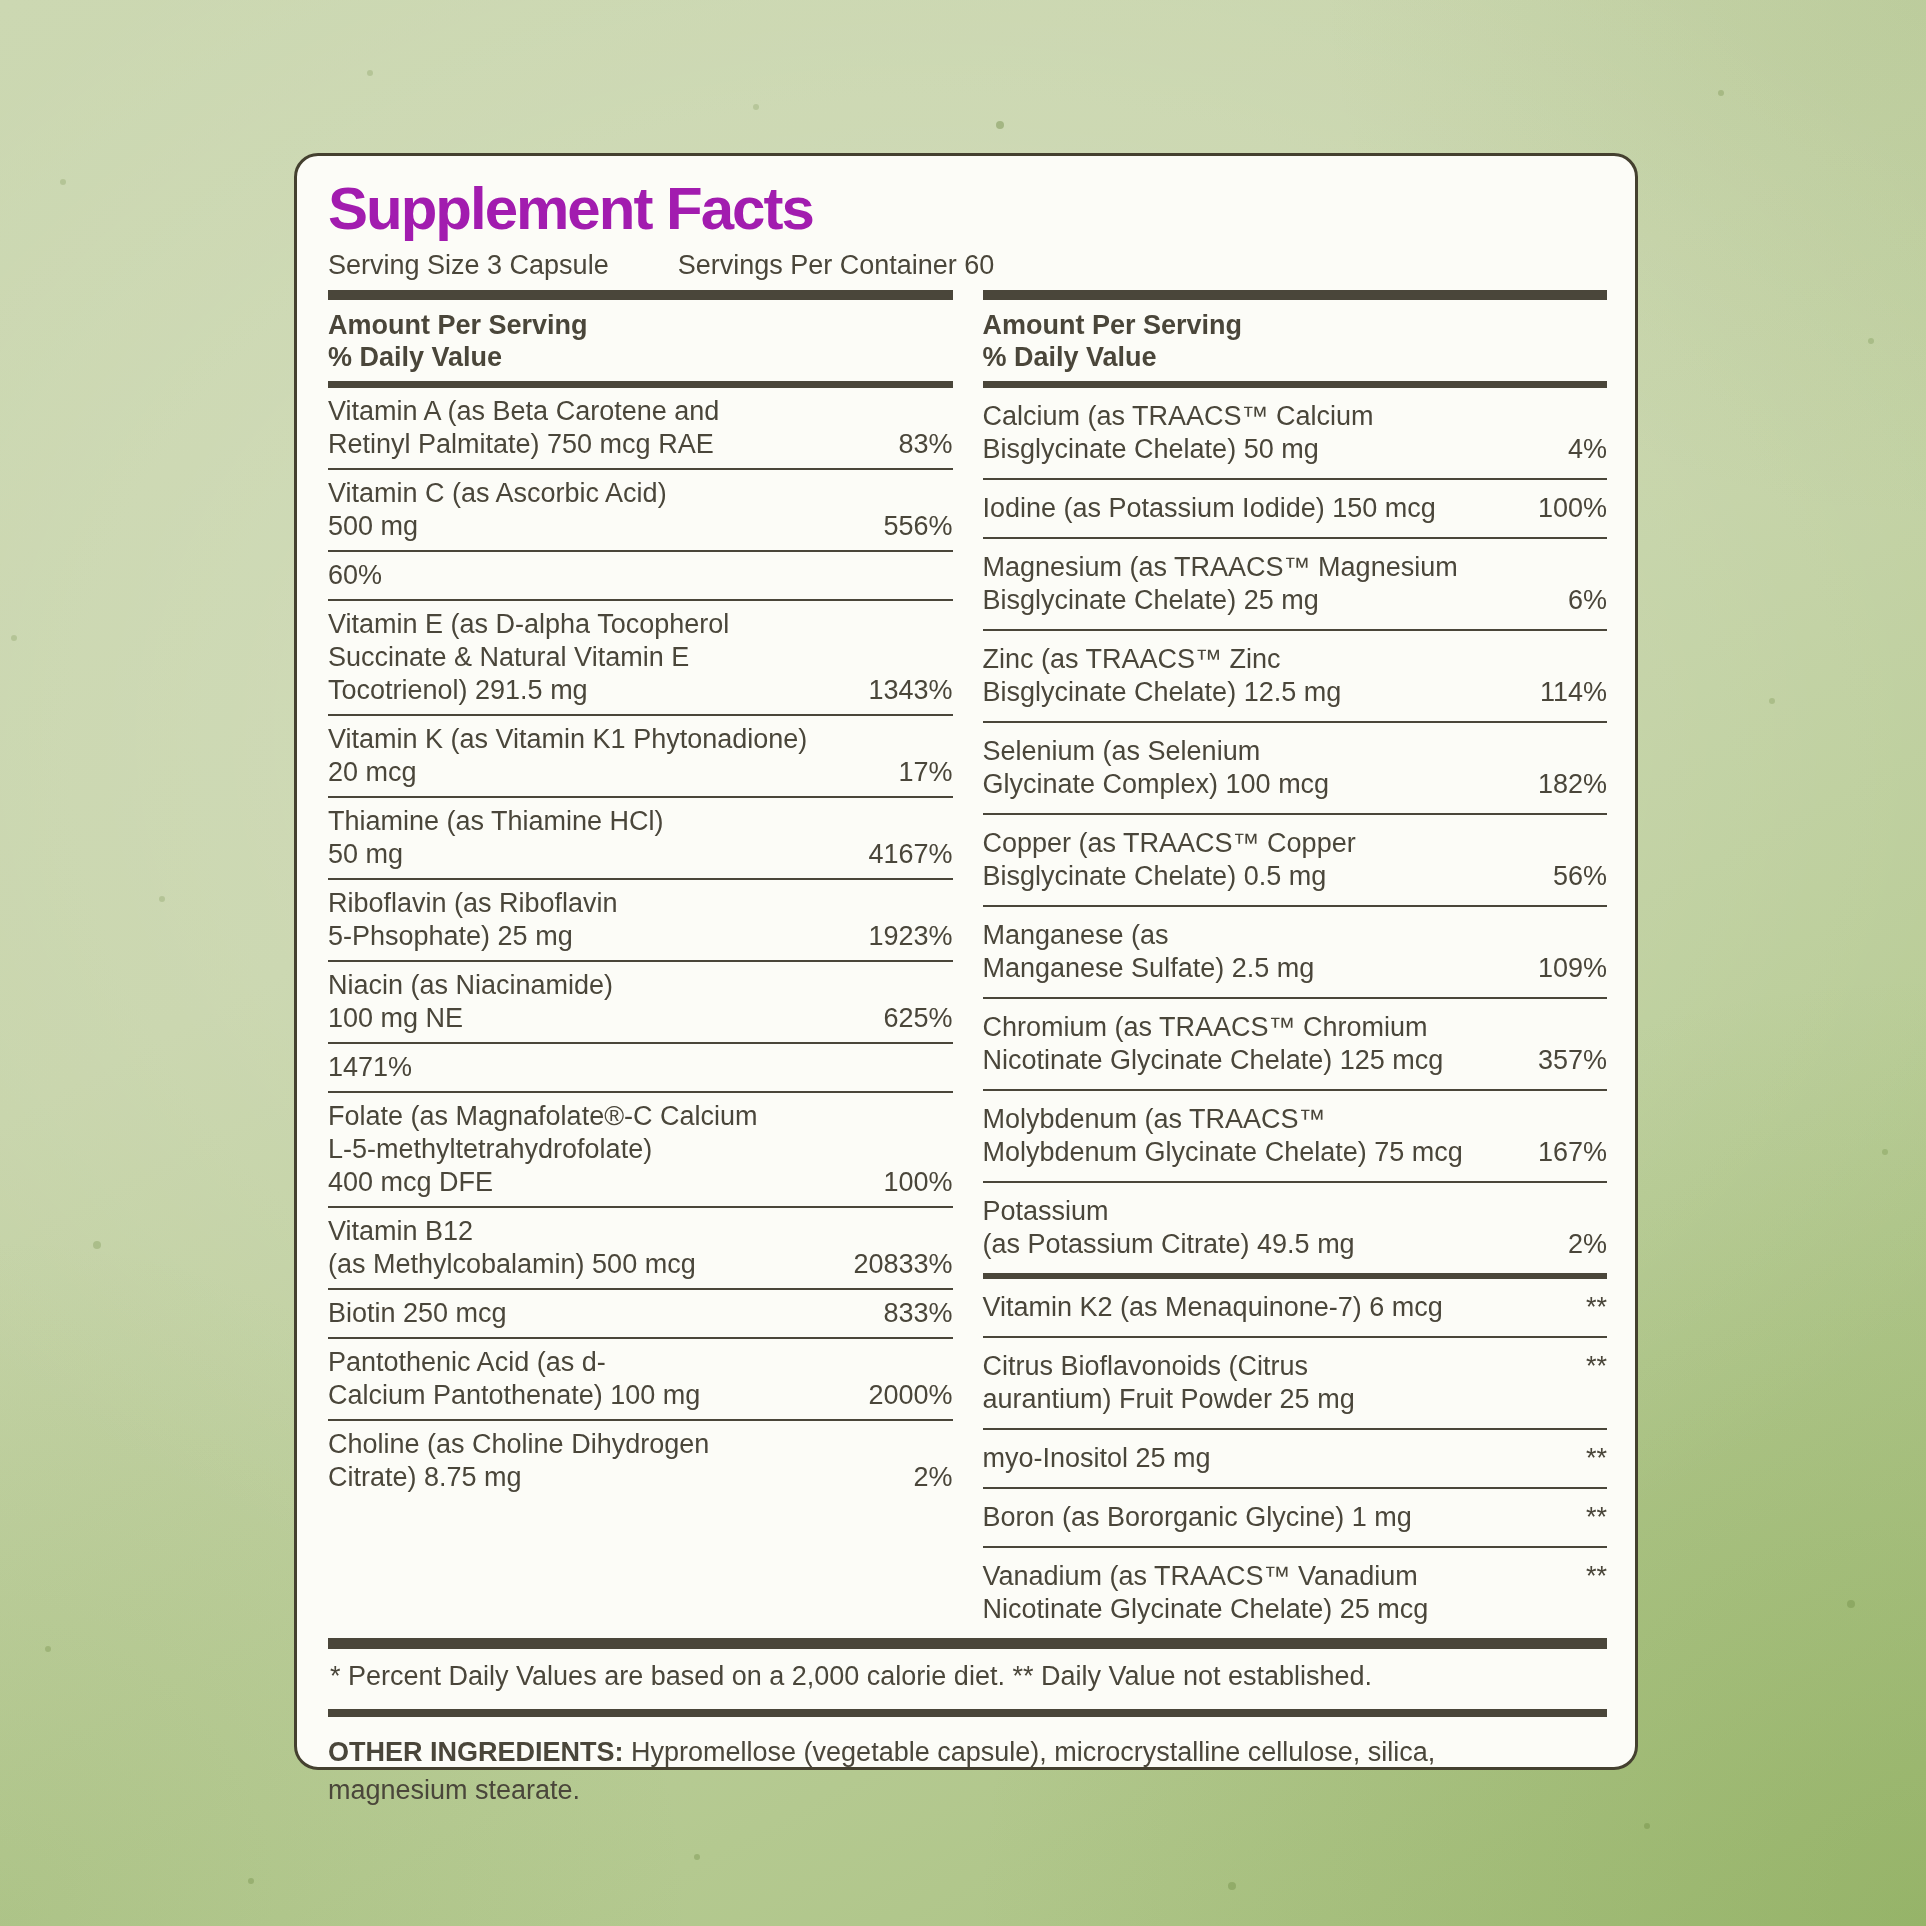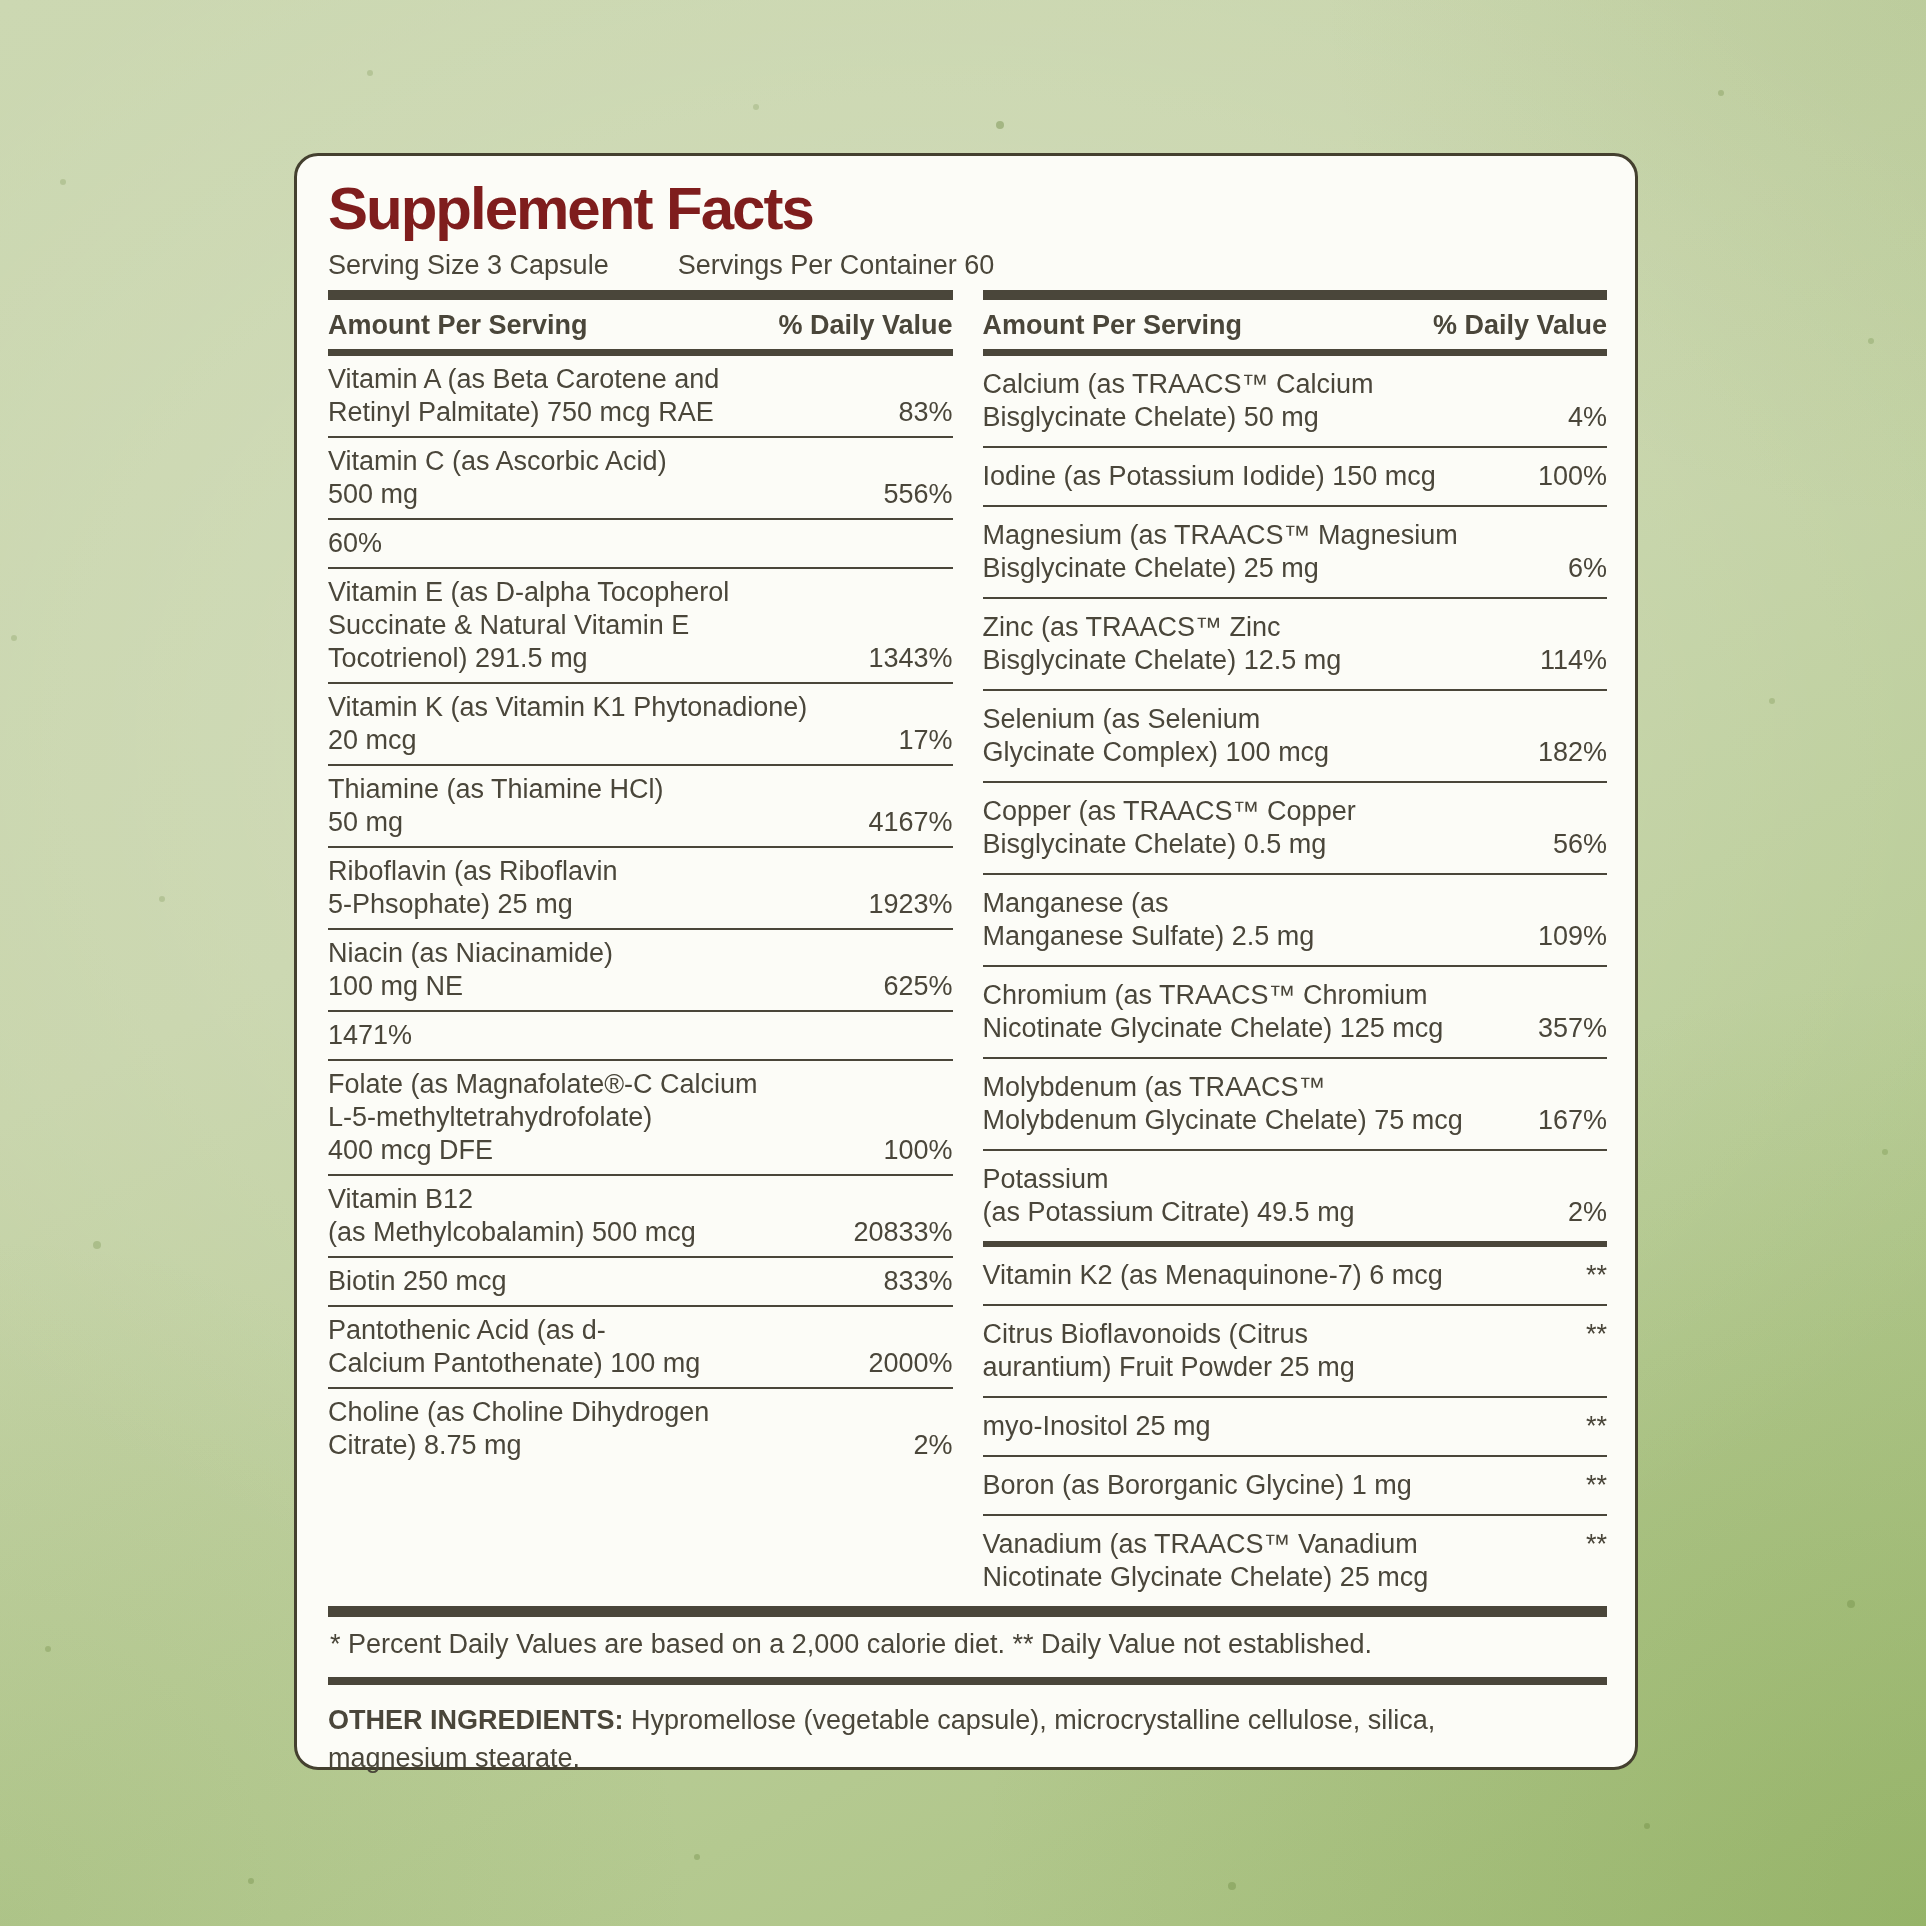--- a/index.html
+++ b/index.html
@@ -43,33 +43,33 @@
     position:absolute;left:294px;top:153px;width:1344px;height:1617px;
     box-sizing:border-box;
     background:#fcfcf7;
     border:3px solid #44402f;
     border-radius:24px;
     padding:22px 28px 0 31px;
     color:#4a463a;
   }
   .title{
     font-size:60px;font-weight:700;letter-spacing:-2px;line-height:62px;
-    color:#7f1d1d;
+    color:#a21caf;
   }
   .serving-line{
     display:flex;gap:69px;margin-top:8px;font-size:27px;line-height:34px;
   }
   .columns{
     display:flex;gap:30px;margin-top:8px;min-height:1303px;align-items:stretch;
   }
   .col{flex:1;display:flex;flex-direction:column;min-width:0;}
   .bar-top{height:10px;background:#4a463a;flex:none;}
   .col-head{
     display:flex;justify-content:space-between;align-items:baseline;
-    font-size:27px;font-weight:700;padding:9px 0 8px;line-height:32px;
+    font-size:27px;font-weight:700;padding:9px 0 8px;line-height:32px;flex-direction:column;
   }
   .bar-mid{height:7px;background:#4a463a;flex:none;}
   .row{
     display:flex;justify-content:space-between;align-items:flex-end;
     font-size:27px;line-height:33px;
     border-bottom:2px solid #4a463a;
   }
   .col-left .row{padding:7px 0 7px;}
   .col-right .row{padding:12px 0 12px;}
   .row .name{white-space:pre-line;flex:1;padding-right:10px;}

